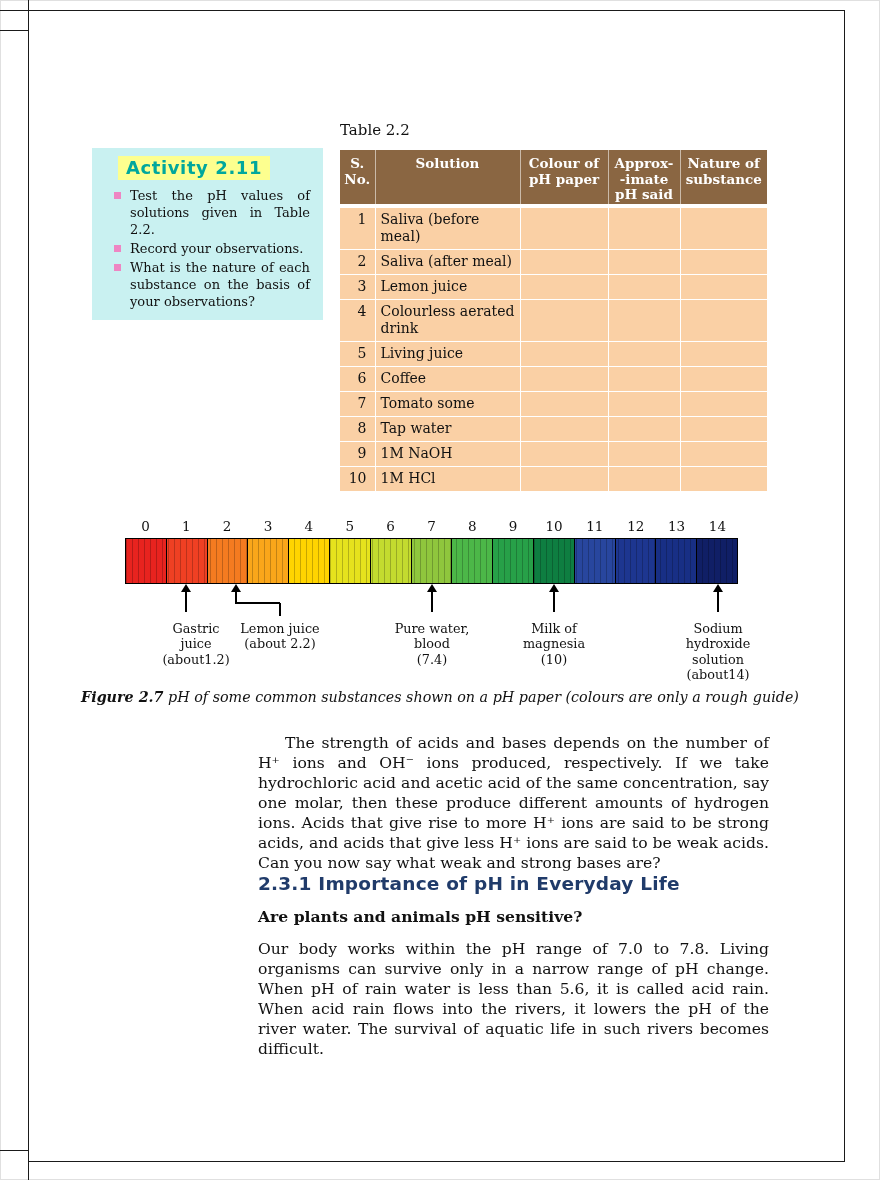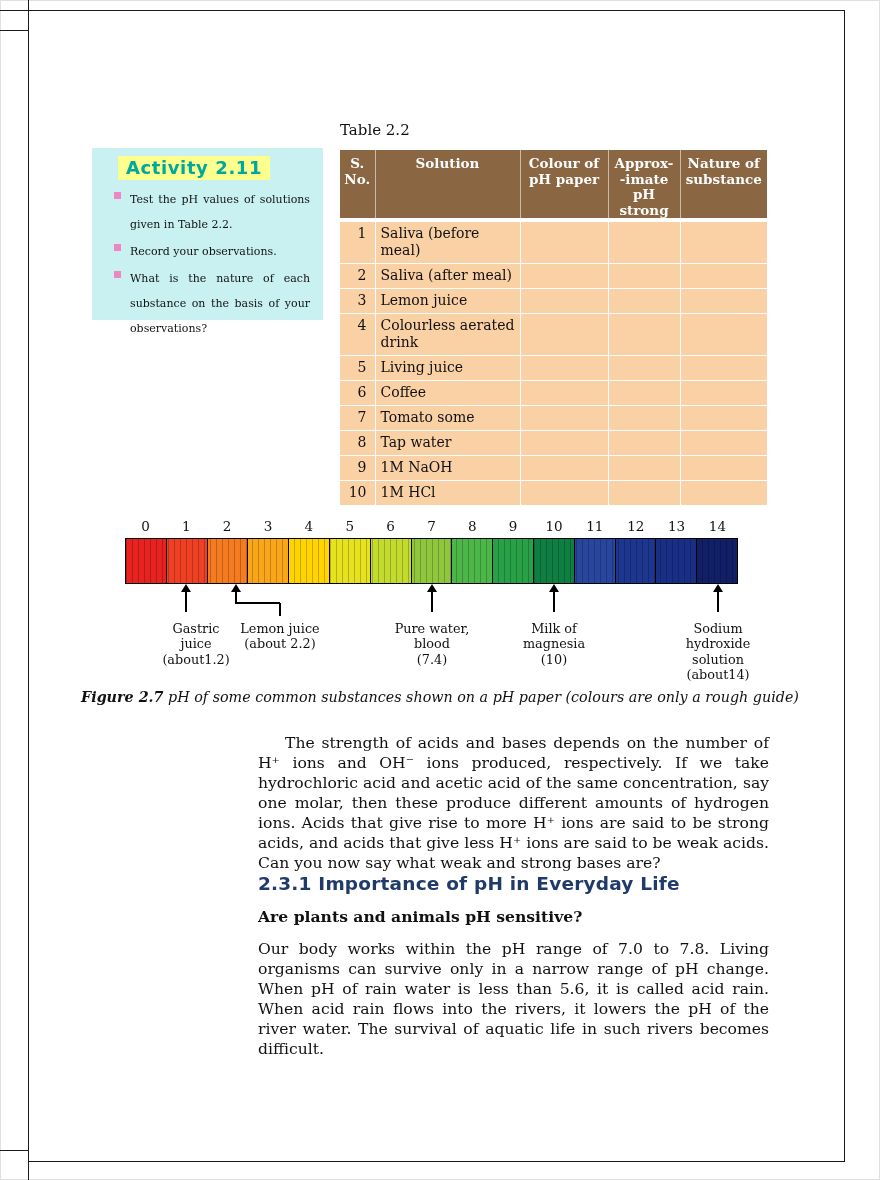--- a/index.html
+++ b/index.html
@@ -28,22 +28,22 @@
     background:var(--act-bg,#c9f1f1); padding:8px 13px 8px 20px;
   }
   .activity-title {
     display:inline-block; margin-left:6px;
     background:var(--act-hl,#fdff8f); color:var(--act-title,#00a79d);
     font-family:"DejaVu Sans", sans-serif; font-weight:bold;
     font-size:18px; letter-spacing:0.6px; padding:1px 8px 2px;
   }
   .activity-list { margin-top:7px; }
   .activity-item {
-    position:relative; padding-left:18px; font-size:11px;
-    line-height:25px; text-align:justify; margin-top:2px;
+    position:relative; padding-left:18px; font-size:13px;
+    line-height:17px; text-align:justify; margin-top:2px;
   }
   .bullet {
     position:absolute; left:2px; top:5px; width:7px; height:7px;
     background:var(--bullet,#ee86c3);
   }
 
   
   #data-table {
     position:absolute; left:340px; top:150px; width:427px;
     border-collapse:collapse; table-layout:fixed; font-size:14px;
@@ -164,21 +164,21 @@
     </colgroup>
     <thead>
       <tr>
         <th>S.
 No.</th>
         <th>Solution</th>
         <th>Colour of
 pH paper</th>
         <th>Approx-
 -imate
-pH strong</th>
+pH said</th>
         <th>Nature of
 substance</th>
       </tr>
     </thead>
     <tbody>
       <tr>
         <td class="c-no">1</td>
         <td>Saliva (before meal)</td>
         <td></td>
         <td></td>

